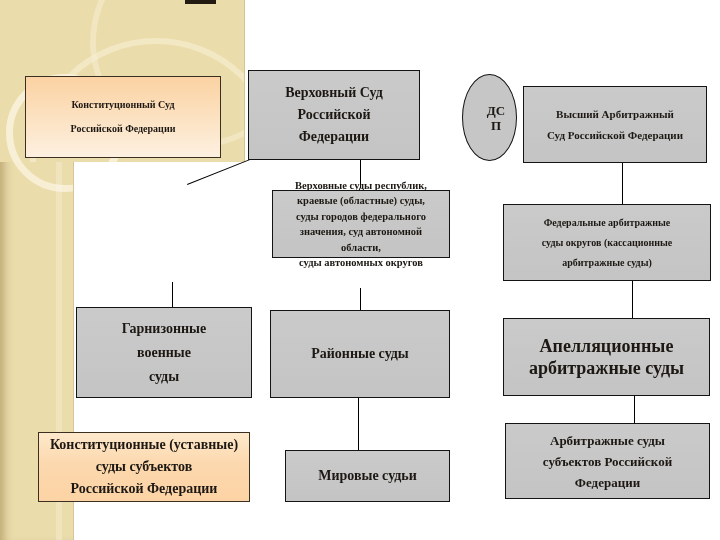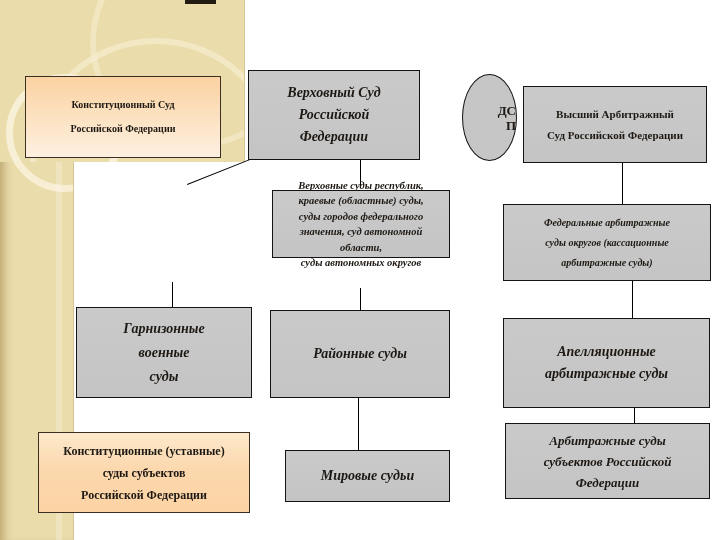--- a/index.html
+++ b/index.html
@@ -25,21 +25,21 @@
   .r4{left:6px;top:74px;width:104px;height:104px;border:7px solid rgba(250,243,221,0.8);}
   .accent-bar{position:absolute;left:185px;top:0;width:31px;height:4px;background:#211b12;z-index:3;}
   
   .node{
     position:absolute;z-index:2;box-sizing:border-box;
     display:flex;align-items:center;justify-content:center;
     text-align:center;font-weight:bold;
   }
   .node .node-text{display:block;width:100%;}
   .gray{background:linear-gradient(180deg,#cacaca 0%,#c4c4c4 100%);border:1.5px solid #141414;}
-  .italic{font-style:italic;}
+  .italic{}
   .peach-a{background:linear-gradient(180deg,#fbd2a2 0%,#fce3c4 55%,#fdf0e0 100%);border:1.2px solid #3a2f21;}
   .peach-b{background:linear-gradient(180deg,#fde9cb 0%,#fcd8ae 45%,#fcd3a4 100%);border:1.2px solid #3a2f21;}
   .ellipse{border-radius:50%;background:#c6c6c6;border:1.2px solid #141414;
     justify-content:flex-start;text-align:left;padding-left:13px;}
   
   .connector{position:absolute;z-index:1;background:#000;}
   .v{width:1px;}
   .diag{height:0;background:none;border-top:1px solid #000;transform-origin:0 0;}
 </style>
 </head>
@@ -67,44 +67,44 @@
   <div class="connector v" style="left:632px;top:281px;height:37px"></div>
   <div class="connector v" style="left:634px;top:388px;height:35px"></div>
 
   <div class="node peach-a" style="left:25px;top:76px;width:196px;height:82px;font-size:10px;line-height:24px">
     <span class="node-text">Конституционный Суд<br>Российской Федерации</span>
   </div>
   <div class="node gray italic" style="left:248px;top:70px;width:172px;height:90px;font-size:14px;line-height:22px">
     <span class="node-text">Верховный Суд<br>Российской<br>Федерации</span>
   </div>
   <div class="node ellipse" style="left:462px;top:74px;width:55px;height:87px;font-size:13px;line-height:15px">
-    <span class="node-text" style="text-align:right">ДС<br>П</span>
+    <span class="node-text" style="text-align:center">ДС<br>П</span>
   </div>
   <div class="node gray" style="left:523px;top:86px;width:184px;height:77px;font-size:11px;line-height:21px">
     <span class="node-text">Высший Арбитражный<br>Суд Российской Федерации</span>
   </div>
 
   <div class="node gray italic" style="left:272px;top:190px;width:178px;height:68px;font-size:10.5px;line-height:15.5px">
     <span class="node-text">Верховные суды республик,<br>краевые (областные) суды,<br>суды городов федерального<br>значения, суд автономной<br>области,<br>суды автономных округов</span>
   </div>
   <div class="node gray italic" style="left:503px;top:204px;width:208px;height:77px;font-size:10px;line-height:20px">
     <span class="node-text">Федеральные арбитражные<br>суды округов (кассационные<br>арбитражные суды)</span>
   </div>
 
   <div class="node gray italic" style="left:270px;top:310px;width:180px;height:88px;font-size:14px;line-height:20px">
     <span class="node-text">Районные суды</span>
   </div>
   <div class="node gray italic" style="left:76px;top:307px;width:176px;height:91px;font-size:14px;line-height:24px">
     <span class="node-text">Гарнизонные<br>военные<br>суды</span>
   </div>
-  <div class="node gray italic" style="left:503px;top:318px;width:207px;height:90px;font-size:14px;line-height:22px">
+  <div class="node gray italic" style="left:503px;top:318px;width:207px;height:78px;font-size:18px;line-height:22px">
     <span class="node-text">Апелляционные<br>арбитражные суды</span>
   </div>
 
-  <div class="node peach-b" style="left:38px;top:432px;width:212px;height:81px;font-size:12px;line-height:22px">
+  <div class="node peach-b" style="left:38px;top:432px;width:212px;height:70px;font-size:14px;line-height:22px">
     <span class="node-text">Конституционные (уставные)<br>суды субъектов<br>Российской Федерации</span>
   </div>
   <div class="node gray italic" style="left:285px;top:450px;width:165px;height:52px;font-size:14px;line-height:18px">
     <span class="node-text">Мировые судьи</span>
   </div>
   <div class="node gray italic" style="left:505px;top:423px;width:205px;height:76px;font-size:13px;line-height:21px">
     <span class="node-text">Арбитражные суды<br>субъектов Российской<br>Федерации</span>
   </div>
 
 </div>

